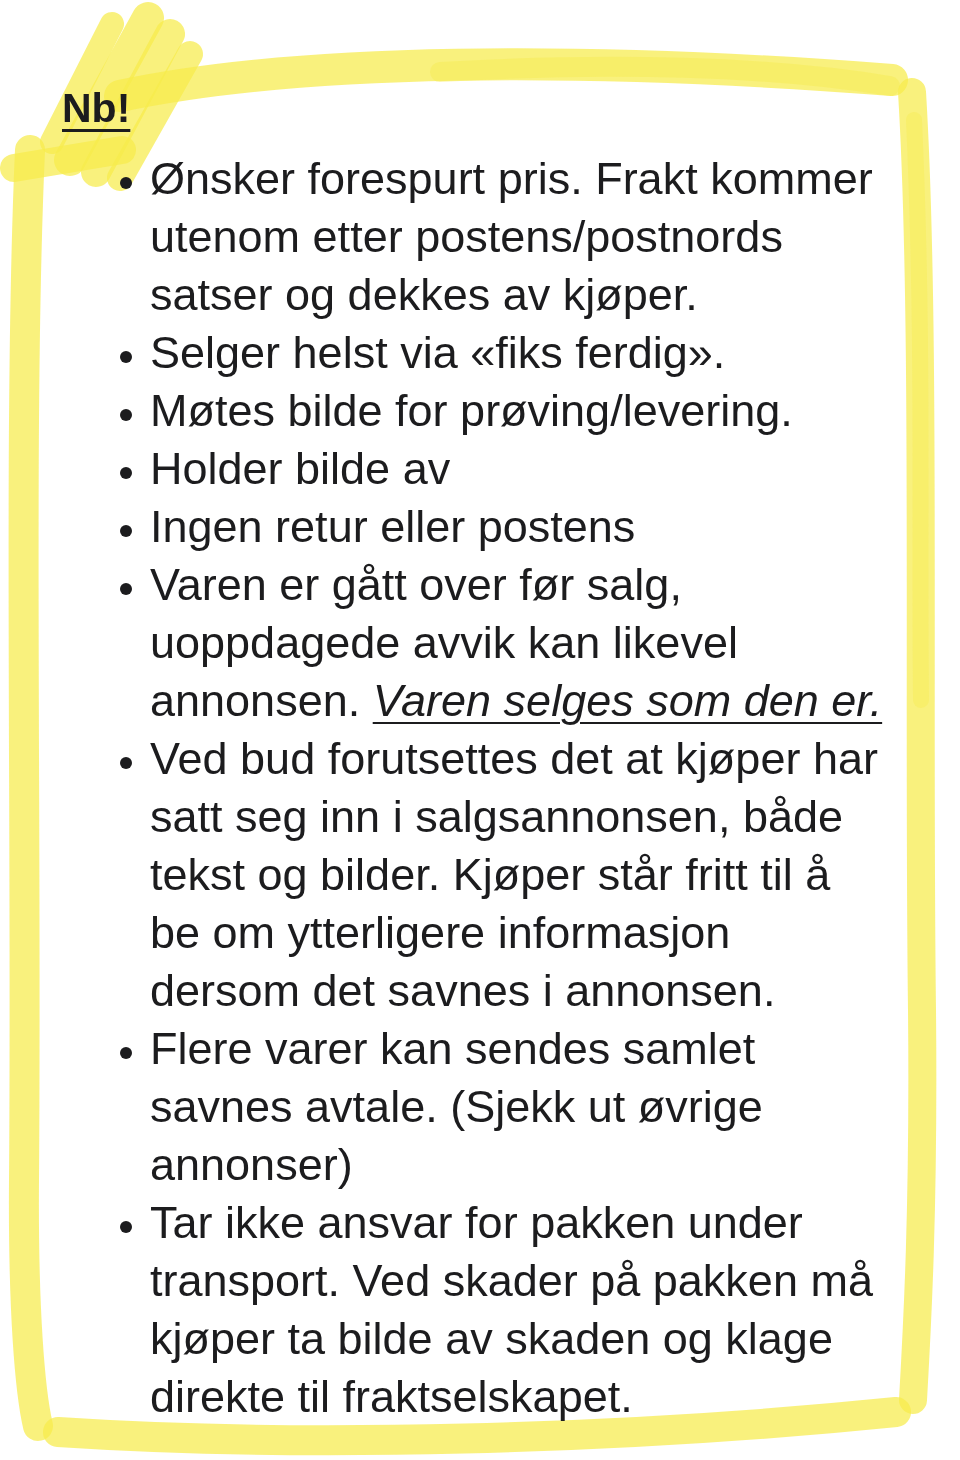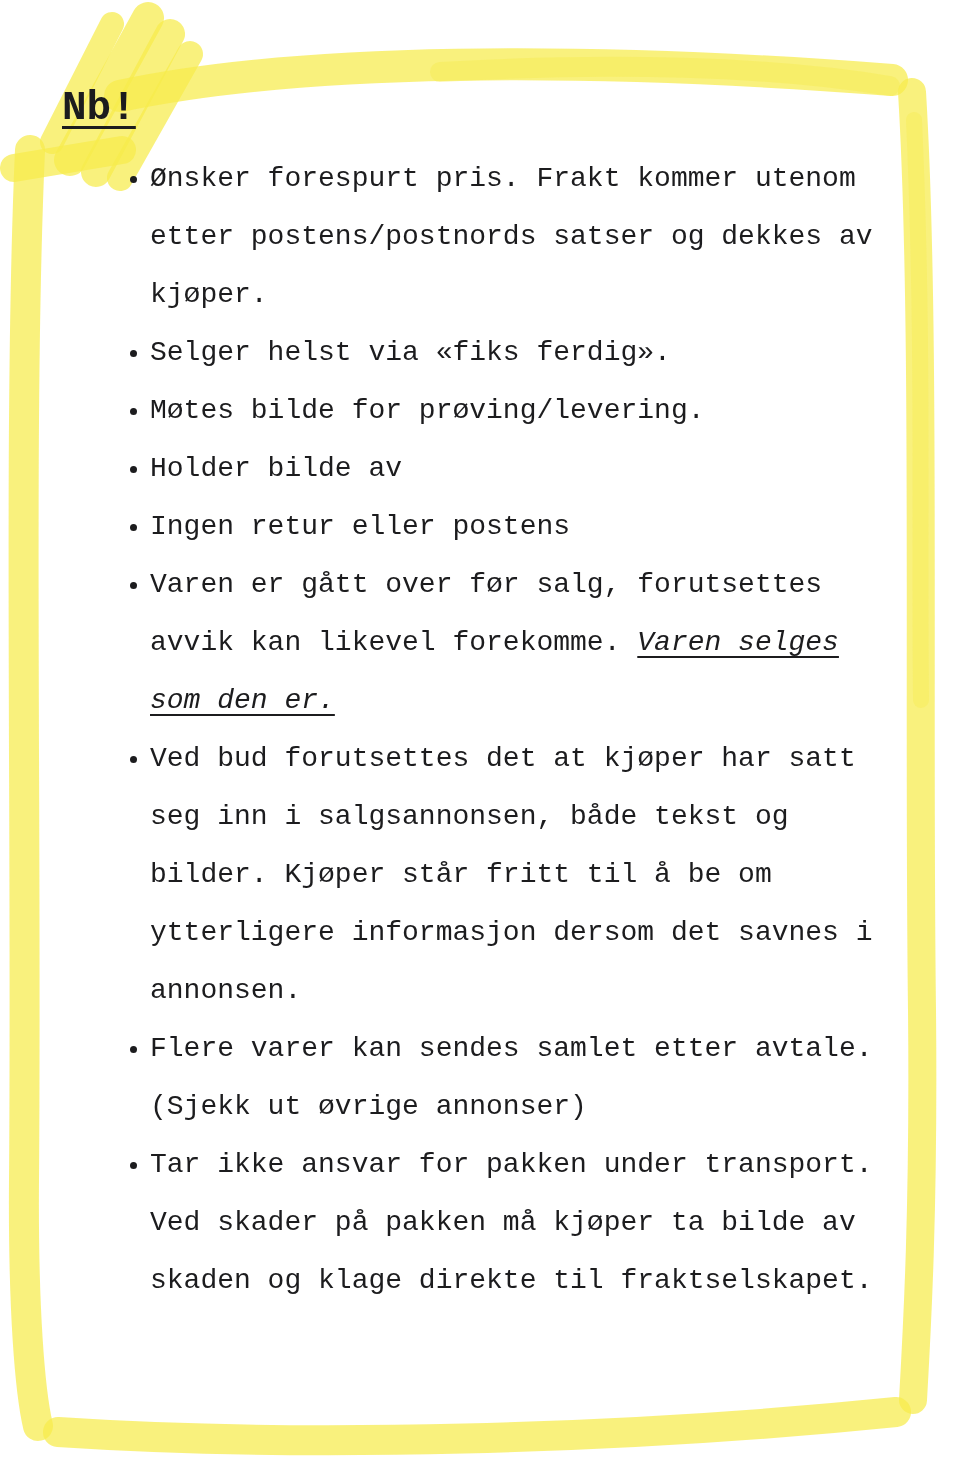--- a/index.html
+++ b/index.html
@@ -6,21 +6,21 @@
     margin: 0;
     padding: 0;
     background: #ffffff;
   }
   .canvas {
     position: relative;
     width: 960px;
     height: 1460px;
     background: #ffffff;
     overflow: hidden;
-    font-family: Liberation Mono, monospace;
+    font-family: Liberation Sans, sans-serif;
     color: #1c1c1e;
   }
   .marker-layer {
     position: absolute;
     top: 0;
     left: 0;
     width: 960px;
     height: 1460px;
     z-index: 0;
     pointer-events: none;
@@ -36,21 +36,21 @@
     font-weight: 700;
     line-height: 48px;
     text-decoration: underline;
     text-decoration-thickness: 3px;
     text-underline-offset: 7px;
   }
   ul.bullet-list {
     margin: 14px 0 0 110px;
     padding-left: 40px;
     width: 736px;
-    font-size: 28px;
+    font-size: 45px;
     line-height: 58px;
     list-style: disc outside;
   }
   ul.bullet-list li {
     margin: 0;
     padding: 0;
   }
   ul.bullet-list li::marker {
     color: #1c1c1e;
     font-size: 0.85em;
@@ -90,20 +90,20 @@
   </svg>
 
   <div class="content">
     <h1 class="page-title">Nb!</h1>
     <ul class="bullet-list" id="bullet-list">
         <li><span class="seg-normal">Ønsker forespurt pris. Frakt kommer utenom etter postens/postnords satser og dekkes av kjøper.</span></li>
         <li><span class="seg-normal">Selger helst via «fiks ferdig».</span></li>
         <li><span class="seg-normal">Møtes bilde for prøving/levering.</span></li>
         <li><span class="seg-normal">Holder bilde av</span></li>
         <li><span class="seg-normal">Ingen retur eller postens</span></li>
-        <li><span class="seg-normal">Varen er gått over før salg, forutsettes avvik kan likevel forekomme. </span><span class="seg-underline-italic">Varen selges som den er.</span></li>
+        <li><span class="seg-normal">Varen er gått over før salg, uoppdagede avvik kan likevel annonsen. </span><span class="seg-underline-italic">Varen selges som den er.</span></li>
         <li><span class="seg-normal">Ved bud forutsettes det at kjøper har satt seg inn i salgsannonsen, både tekst og bilder. Kjøper står fritt til å be om ytterligere informasjon dersom det savnes i annonsen.</span></li>
-        <li><span class="seg-normal">Flere varer kan sendes samlet etter avtale. (Sjekk ut øvrige annonser)</span></li>
+        <li><span class="seg-normal">Flere varer kan sendes samlet savnes avtale. (Sjekk ut øvrige annonser)</span></li>
         <li><span class="seg-normal">Tar ikke ansvar for pakken under transport. Ved skader på pakken må kjøper ta bilde av skaden og klage direkte til fraktselskapet.</span></li>
       </ul>
   </div>
 
 </div>
 
 </body></html>

